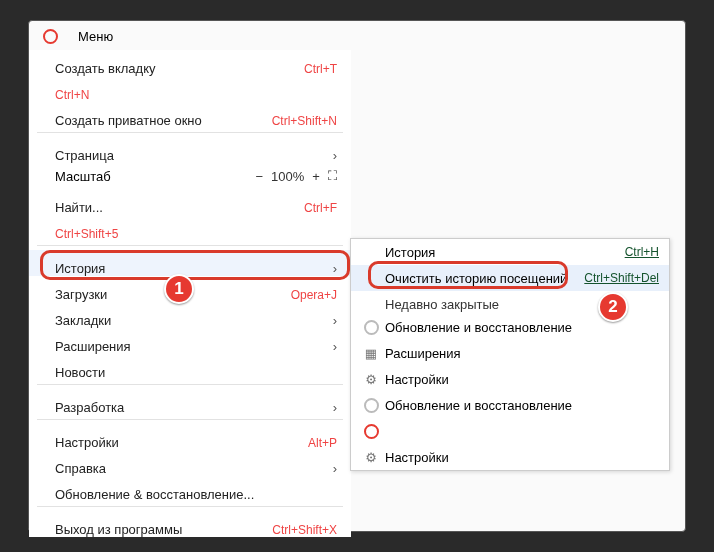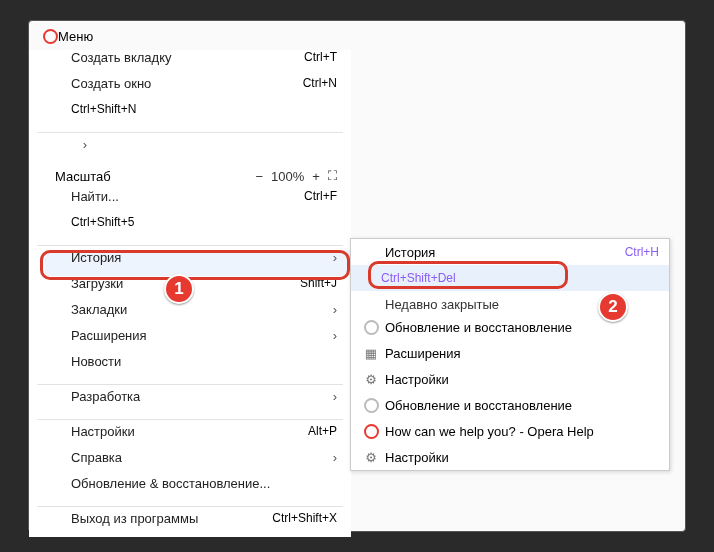--- a/index.html
+++ b/index.html
@@ -19,38 +19,37 @@
     right: 28px;
     bottom: 20px;
     background: #fafafa;
     border: 1px solid #555;
     border-radius: 4px;
   }
   .menu-header {
     display: flex;
     align-items: center;
     padding: 8px 14px 6px 14px;
-    gap: 0;
+    gap: 20px;
   }
   .menu-main {
     width: 322px;
     background: #fff;
   }
   .menu-item {
     display: flex;
-    align-items: flex-start;
+    align-items: flex-end;
     height: 26px;
     padding: 0 14px 0 26px;
     color: #222;
     position: relative;
     white-space: nowrap;
-    margin-left: 16px;
   }
   .menu-item .lbl { flex: 1; }
-  .menu-item .short { color: #000000; font-size: 12px; }
+  .menu-item .short { color: #ef4444; font-size: 12px; }
   .menu-item .arrow { width: 10px; text-align: right; color: #555; margin-left: 6px; }
   .sep { height: 1px; background: #e2e2e2; margin: 4px 8px; }
   .zoom-row {
     display: flex; align-items: center; height: 26px;
     padding: 0 14px 0 26px;
   }
   .zoom-row .lbl { flex: 1; }
   .zoom-ctl { display: inline-flex; align-items: center; gap: 8px; color: #333; }
   .highlight-box {
     position: absolute;
@@ -79,21 +78,21 @@
     border: 1px solid #ccc;
     box-shadow: 1px 1px 4px rgba(0,0,0,.15);
   }
   .sub-item {
     display: flex; align-items: center;
     height: 26px; padding: 0 10px 0 10px;
     white-space: nowrap;
   }
   .sub-item .ic { width: 20px; display:flex; align-items:center; justify-content:center; color:#777; }
   .sub-item .lbl { flex: 1; margin-left: 4px; }
-  .sub-item .short { color:#8b5cf6; font-size:12px; }
+  .sub-item .short { color:#14532d; font-size:12px;text-decoration:underline; }
   .sub-item.hover { background: #e8f0fb; }
   .sub-head { font-weight: 400; padding: 6px 10px 2px 34px; color:#333; }
   .opera-o {
     width: 15px; height: 15px;
     border: 2.5px solid #e63930;
     border-radius: 50%;
     display: inline-block;
   }
   .opera-o.grey { border-color: #bbb; }
 </style>
@@ -105,28 +104,29 @@
     <span class="opera-o"></span>
     <span>Меню</span>
   </div>
 
   <div class="menu-main">
     <div class="menu-item">
       <span class="lbl">Создать вкладку</span>
       <span class="short">Ctrl+T</span>
     </div>
     <div class="menu-item">
-      <span class="lbl">Создать окно</span>
       <span class="short">Ctrl+N</span>
     </div>
     <div class="menu-item">
+      <span class="lbl">Создать приватное окно</span>
       <span class="short">Ctrl+Shift+N</span>
     </div>
     <div class="sep"></div>
     <div class="menu-item">
+      <span class="lbl">Страница</span>
       <span class="arrow">›</span>
     </div>
     <div class="zoom-row">
       <span class="lbl">Масштаб</span>
       <span class="zoom-ctl">
         <span>−</span>
         <span>100%</span>
         <span>+</span>
         <span>⛶</span>
       </span>
@@ -138,21 +138,21 @@
     <div class="menu-item">
       <span class="short">Ctrl+Shift+5</span>
     </div>
     <div class="sep"></div>
     <div class="menu-item" style="background:#eef4fd;">
       <span class="lbl">История</span>
       <span class="arrow">›</span>
     </div>
     <div class="menu-item">
       <span class="lbl">Загрузки</span>
-      <span class="short">Shift+J</span>
+      <span class="short">Opera+J</span>
     </div>
     <div class="menu-item">
       <span class="lbl">Закладки</span>
       <span class="arrow">›</span>
     </div>
     <div class="menu-item">
       <span class="lbl">Расширения</span>
       <span class="arrow">›</span>
     </div>
     <div class="menu-item">
@@ -184,20 +184,21 @@
 </div>
 
 <div class="submenu">
   <div class="sub-item">
     <span class="ic"></span>
     <span class="lbl">История</span>
     <span class="short">Ctrl+H</span>
   </div>
   <div class="sub-item hover">
     <span class="ic"></span>
+    <span class="lbl">Очистить историю посещений</span>
     <span class="short">Ctrl+Shift+Del</span>
   </div>
   <div class="sub-head">Недавно закрытые</div>
   <div class="sub-item">
     <span class="ic">
         <span class="opera-o grey"></span>
       </span>
     <span class="lbl">Обновление и восстановление</span>
   </div>
   <div class="sub-item">
@@ -211,21 +212,20 @@
   <div class="sub-item">
     <span class="ic">
         <span class="opera-o grey"></span>
       </span>
     <span class="lbl">Обновление и восстановление</span>
   </div>
   <div class="sub-item">
     <span class="ic">
         <span class="opera-o"></span>
       </span>
-    <span class="lbl">How can we help you? - Opera Help</span>
   </div>
   <div class="sub-item">
     <span class="ic">⚙</span>
     <span class="lbl">Настройки</span>
   </div>
 </div>
 
 <div class="highlight-box" style="left:40px; top:250px; width:310px; height:30px;"></div>
 <div class="badge" style="left:164px; top:274px;">1</div>
 <div class="highlight-box" style="left:368px; top:261px; width:200px; height:28px;"></div>

